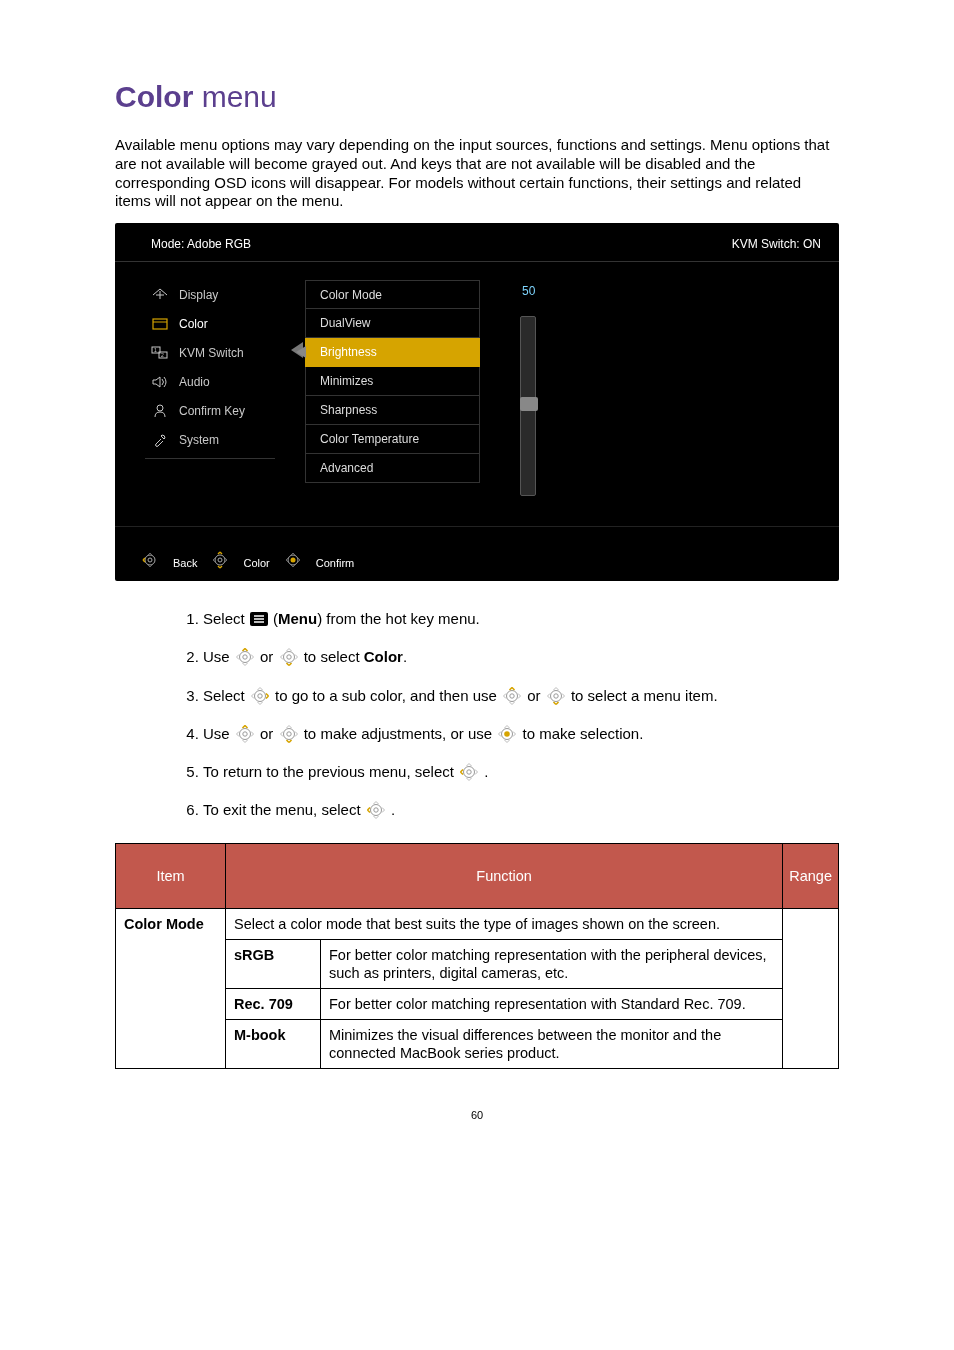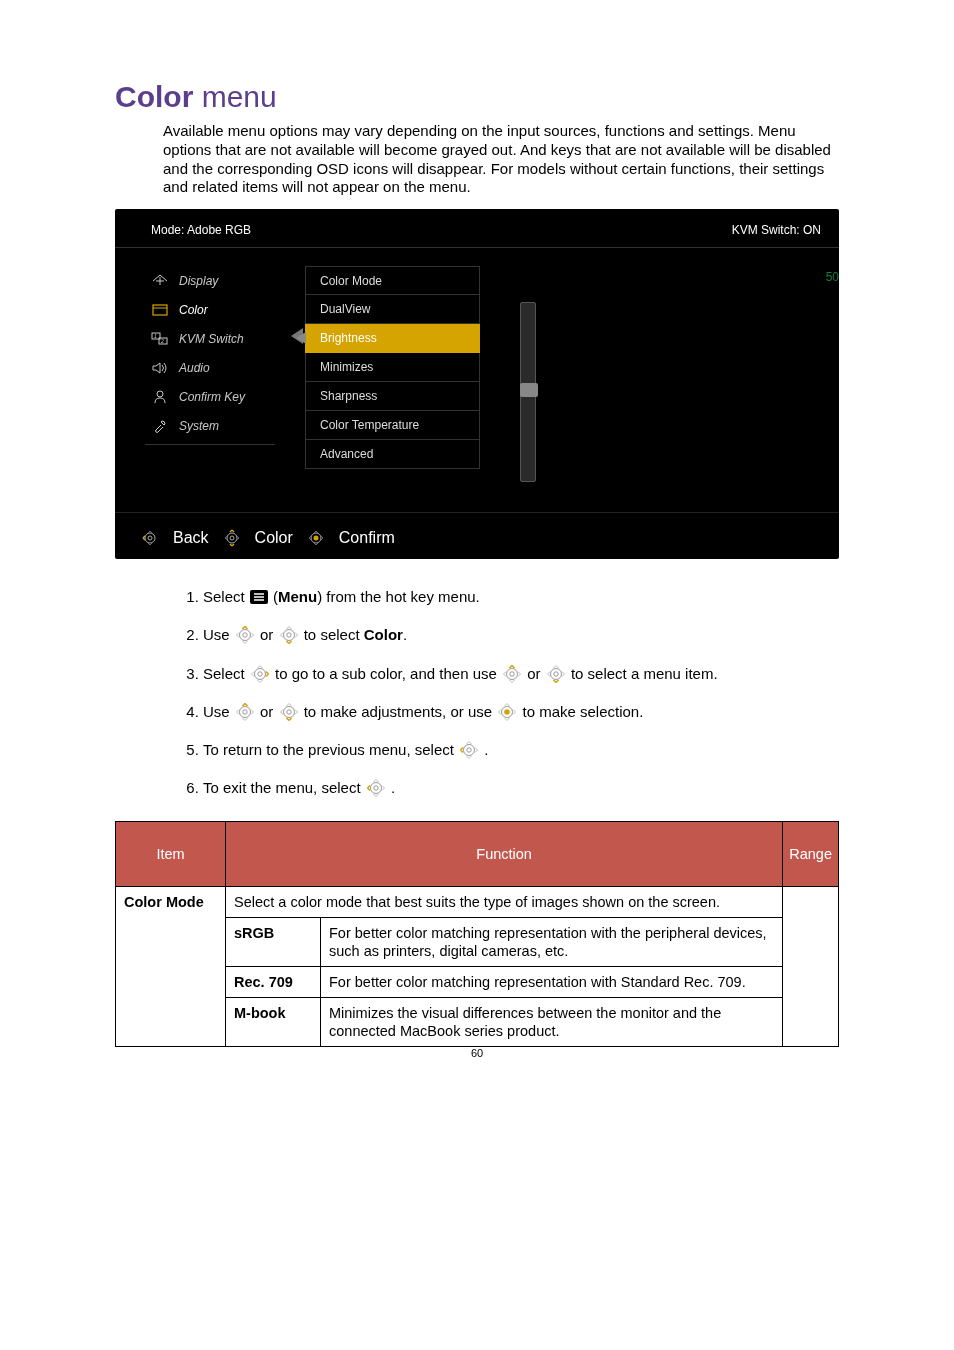--- a/index.html
+++ b/index.html
@@ -9,25 +9,25 @@
     width: 954px;
     margin: 0 auto;
     padding: 80px 115px 40px 115px;
     color: #000;
     font-size: 15px;
   }
   h1 {
     font-family: Arial, Helvetica, sans-serif;
     font-size: 30px;
     font-weight: normal;
-    margin-bottom: 8px;
+    margin-bottom: 22px;
   }
   h1 .bold-part { color: #5b3f8e; font-weight: 800; }
   h1 .light-part { color: #5b3f8e; font-weight: 400; }
-  .intro { font-size: 15px; line-height: 1.25; margin-bottom: 12px; margin-left: 48px; }
+  .intro { font-size: 15px; line-height: 1.25; margin-bottom: 12px; }
 
   
   .osd {
     background: #000;
     color: #fff;
     font-size: 12px;
     border-radius: 2px;
     padding: 14px 0 0 0;
     margin-bottom: 28px;
     font-family: Arial, sans-serif;
@@ -49,21 +49,20 @@
   .osd-col3 { flex: 1; padding-left: 40px; padding-top: 4px; }
 
   .nav-item {
     display: flex;
     align-items: center;
     height: 29px;
     padding: 0 8px 0 0;
     gap: 10px;
     color: #c8c8c8;
     font-size: 12px;
-    font-style: italic;
   }
   .nav-item.selected { color: #fff; }
   .nav-icon { width: 18px; height: 16px; display:flex; align-items:center; justify-content:center;}
   .nav-icon svg { stroke: #c8c8c8; fill: none; }
   .nav-item.selected .nav-icon svg { stroke: #d6a400; }
   .nav-item.selected .nav-icon.box svg rect { stroke:#d6a400; fill:none;}
   .nav-sep { border-bottom: 1px solid #333; margin: 4px 0 4px -6px; width: 130px; }
 
   .sub-item {
     height: 29px;
@@ -92,39 +91,39 @@
     content:"";
     position:absolute;
     left:-14px;
     top: 62px;
     width:0;height:0;
     border-top:8px solid transparent;
     border-bottom:8px solid transparent;
     border-right:12px solid #777;
   }
 
-  .val-50 { color:#15803d; font-size:12px; margin-bottom:18px; margin-left:2px;text-align:right;}
+  .val-50 { color:#7dd3fc; font-size:12px; margin-bottom:18px; margin-left:2px;}
   .slider {
     width: 16px; height: 180px;
     border:1px solid #555;
     background: linear-gradient(#2a2a2a,#2a2a2a);
     position: relative;
     border-radius:2px;
   }
   .slider-thumb {
     position:absolute; left:-1px; top:45%;
     width:18px; height:14px; background:#888; border-radius:2px;
   }
 
   .osd-footer {
-    display:flex; align-items:flex-start;
+    display:flex; align-items:flex-end;
     gap: 14px;
-    padding: 16px 0 12px 26px;
+    padding: 24px 0 12px 26px;
     border-top: 1px solid #222;
-    font-size:16px;
+    font-size:11px;
   }
   .joy { width:18px;height:18px; display:inline-flex;align-items:center;justify-content:center;}
   .joy svg { overflow: visible; }
 
   
   ol.steps { list-style: decimal; padding-left: 48px; margin-bottom: 22px; }
   ol.steps li { margin-bottom: 18px; line-height: 1.35; margin-left: 40px; }
   .micon { display:inline-block; vertical-align:-3px; width:20px; height:16px; }
   .joyi { display:inline-block; vertical-align:-5px; width:22px; height:20px; }
 
@@ -142,21 +141,21 @@
     border: 1px solid #000;
     text-align: center;
   }
   table.spec td {
     border: 1px solid #000;
     padding: 6px 8px;
     vertical-align: top;
     line-height: 1.25;
   }
   table.spec td.bold { font-weight: bold; }
-  .pagenum { text-align:center; font-size:11px; }
+  .pagenum { text-align:center; font-size:11px; margin-top:40px;}
 </style>
 </head>
 <body>
 
 <h1>
   <span class="bold-part">Color</span><span class="light-part"> menu</span>
 </h1>
 
 <p class="intro">Available menu options may vary depending on the input sources, functions and settings. Menu options that are not available will become grayed out. And keys that are not available will be disabled and the corresponding OSD icons will disappear. For models without certain functions, their settings and related items will not appear on the menu.</p>
 

